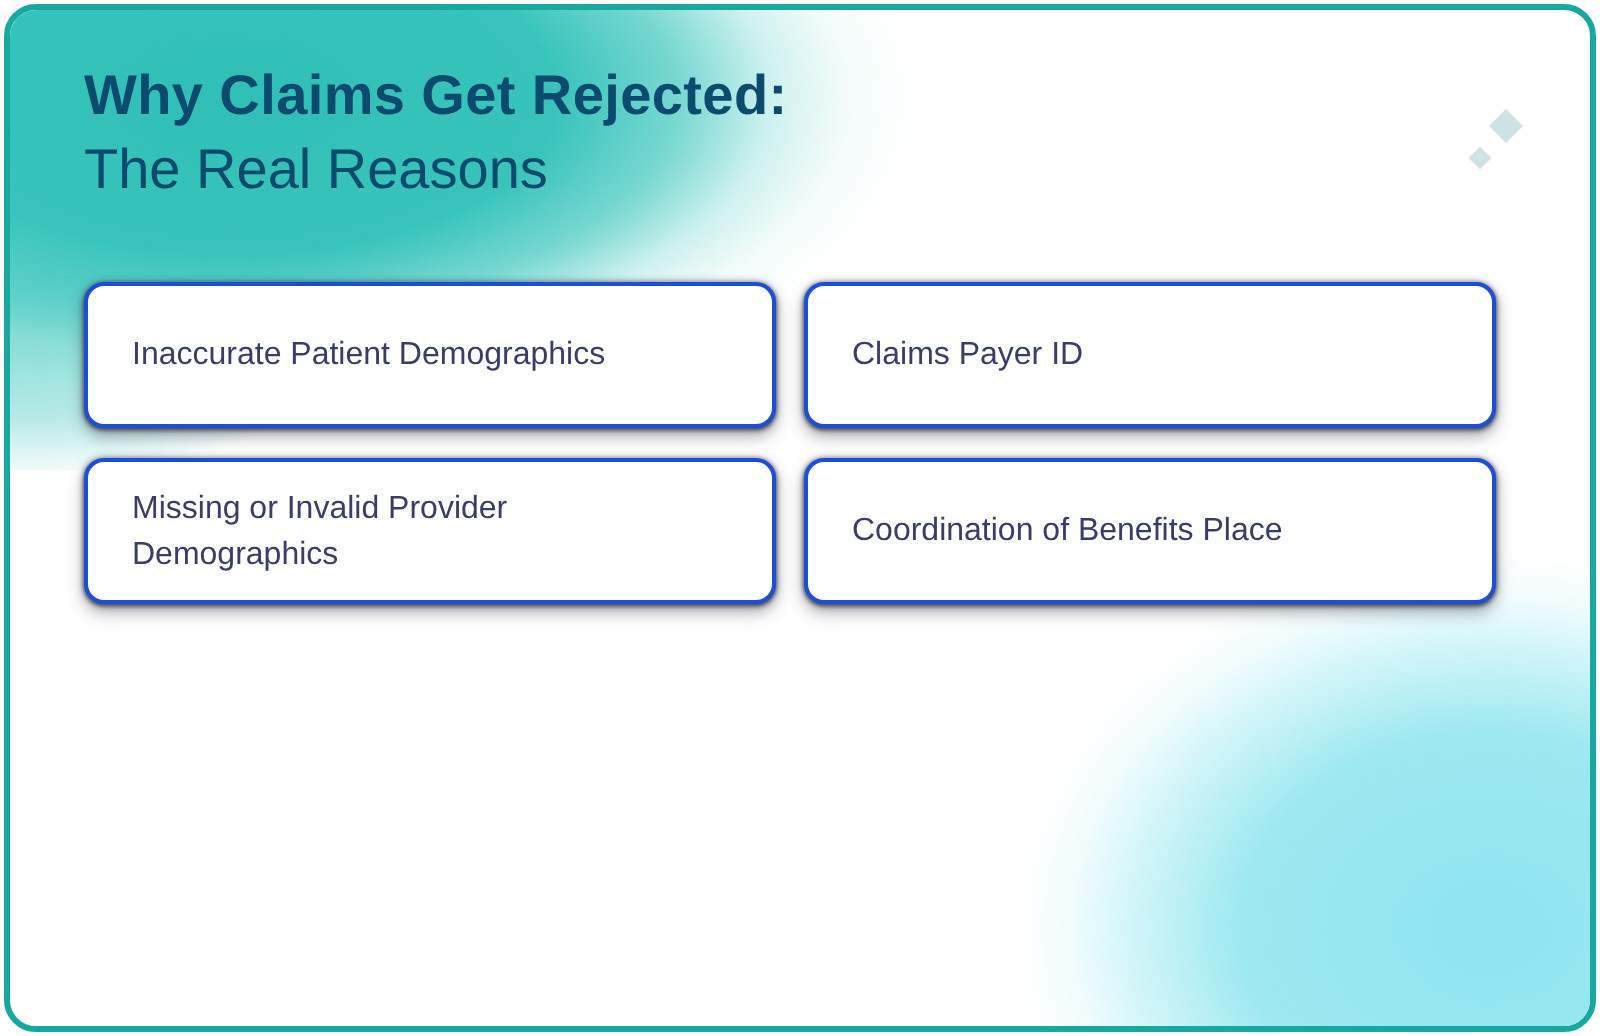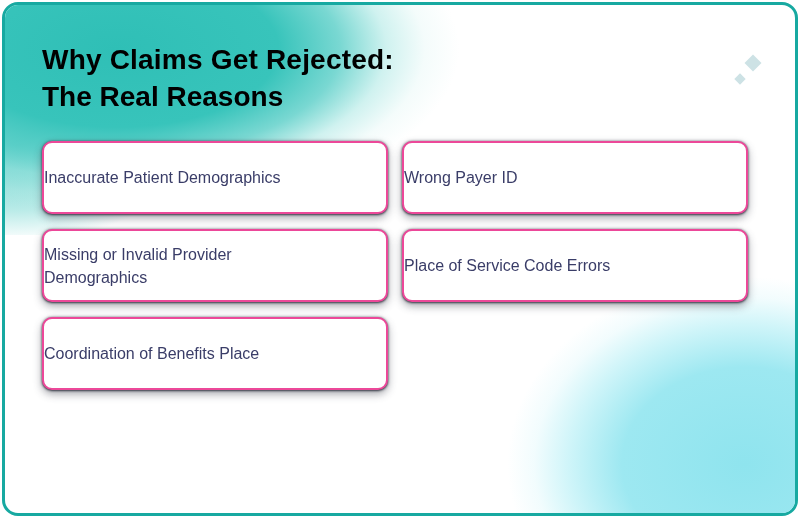--- a/index.html
+++ b/index.html
@@ -41,43 +41,44 @@
         #8fe4ee 0%, #9de8f1 46%, rgba(175,238,245,0.6) 66%,
         rgba(212,246,250,0.3) 79%, rgba(255,255,255,0) 89%),
       radial-gradient(ellipse 40% 30% at 85% 95%,
         rgba(110,222,231,0.9) 0%, rgba(160,236,243,0.4) 60%, rgba(255,255,255,0) 85%);
   }
   
   .diamond { position: absolute; background: #cde2e5; transform: rotate(45deg); }
   .diamond.big   { width: 12px; height: 12px; left: 742px; top: 52px; }
   .diamond.small { width: 8px;  height: 8px;  left: 731px; top: 70px; }
 
-  .header { position: absolute; left: 37px; top: 36px; color: #000000; }
+  .header { position: absolute; left: 37px; top: 24px; color: #0c4a6e; }
   .title-bold    { font-size: 28px; font-weight: 700; line-height: 37px; letter-spacing: 0.2px; }
-  .title-regular { font-size: 28px; font-weight: 700; line-height: 37px; }
+  .title-regular { font-size: 28px; font-weight: 400; line-height: 37px; }
 
   .grid {
     position: absolute;
     left: 37px; top: 136px;
     display: grid;
     grid-template-columns: 346px 346px;
     column-gap: 14px;
     row-gap: 15px;
     grid-auto-rows: 73px;
   }
   .card {
     background: #ffffff;
-    border: 2px solid #ec4899;
+    border: 2px solid #1d4ed8;
     border-radius: 10px;
     box-shadow:
       0 1px 2px rgba(55,58,70,0.85),
       0 0 3px rgba(55,58,70,0.55),
       0 4px 8px rgba(55,58,70,0.45);
     display: flex;
     align-items: center;
+    padding-left: 22px;
     box-sizing: border-box;
   }
   .card-label {
     color: #3a3d68;
     font-size: 16px;
     line-height: 23px;
     max-width: 252px;
   }
 </style>
 </head>
@@ -92,25 +93,22 @@
   <div class="header">
     <div class="title-bold">Why Claims Get Rejected:</div>
     <div class="title-regular">The Real Reasons</div>
   </div>
 
   <div class="grid">
     <div class="card">
       <span class="card-label">Inaccurate Patient Demographics</span>
     </div>
     <div class="card">
-      <span class="card-label">Wrong Payer ID</span>
+      <span class="card-label">Claims Payer ID</span>
     </div>
     <div class="card">
       <span class="card-label">Missing or Invalid Provider Demographics</span>
-    </div>
-    <div class="card">
-      <span class="card-label">Place of Service Code Errors</span>
     </div>
     <div class="card">
       <span class="card-label">Coordination of Benefits Place</span>
     </div>
   </div>
 </div>
 
 </body></html>

